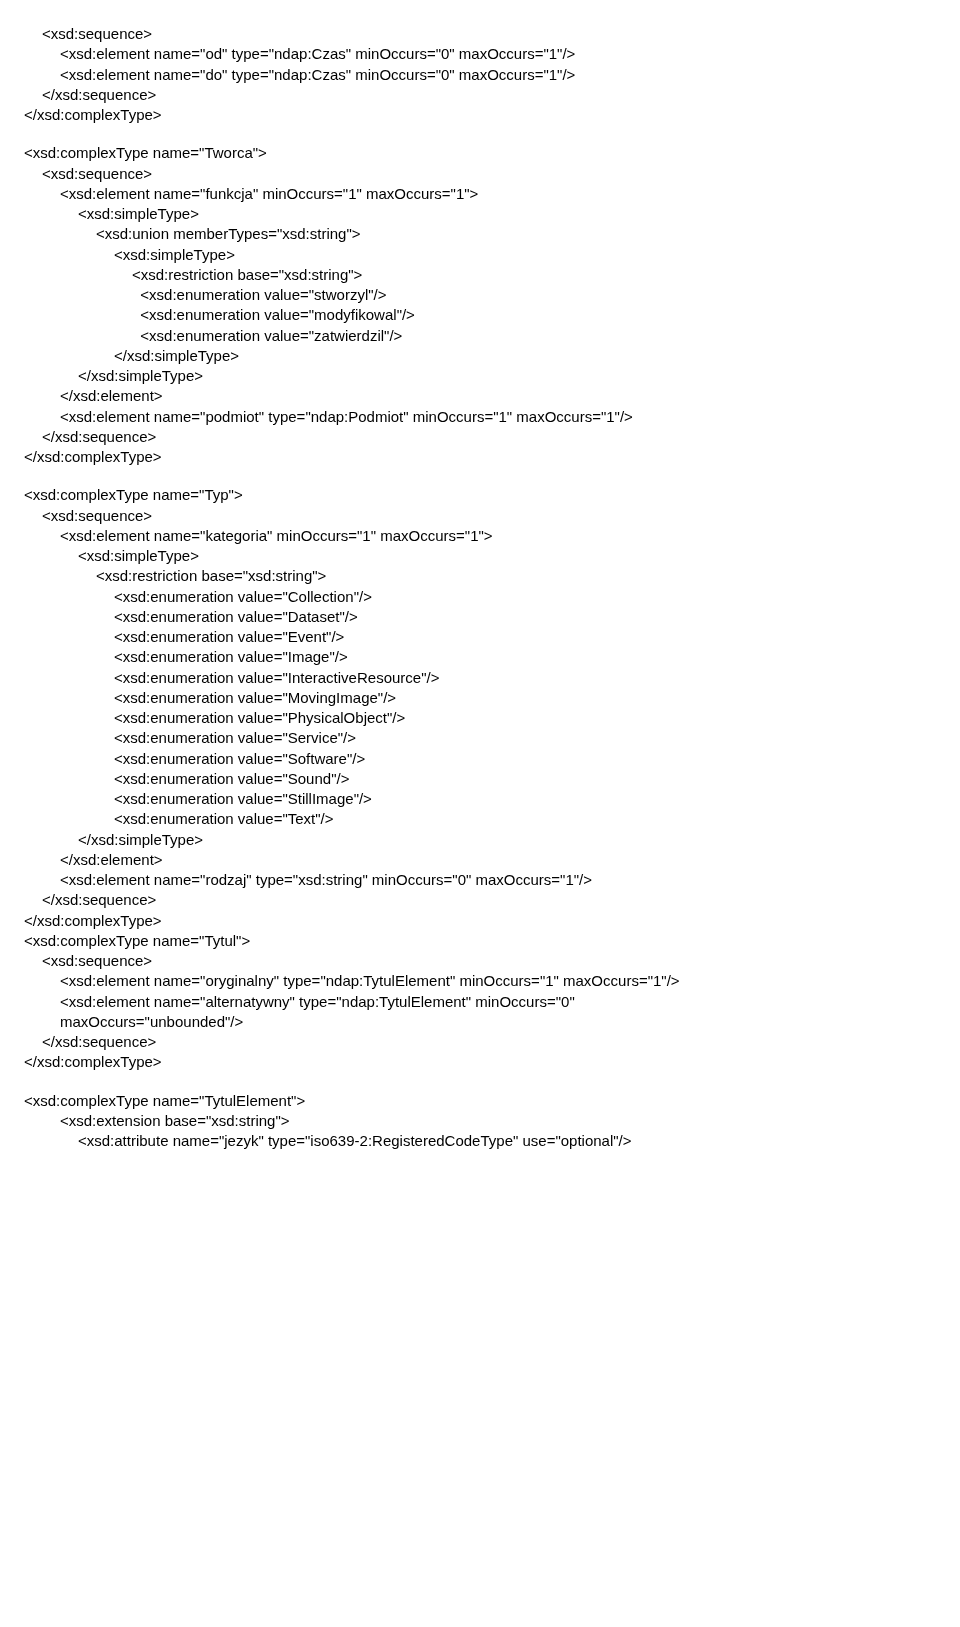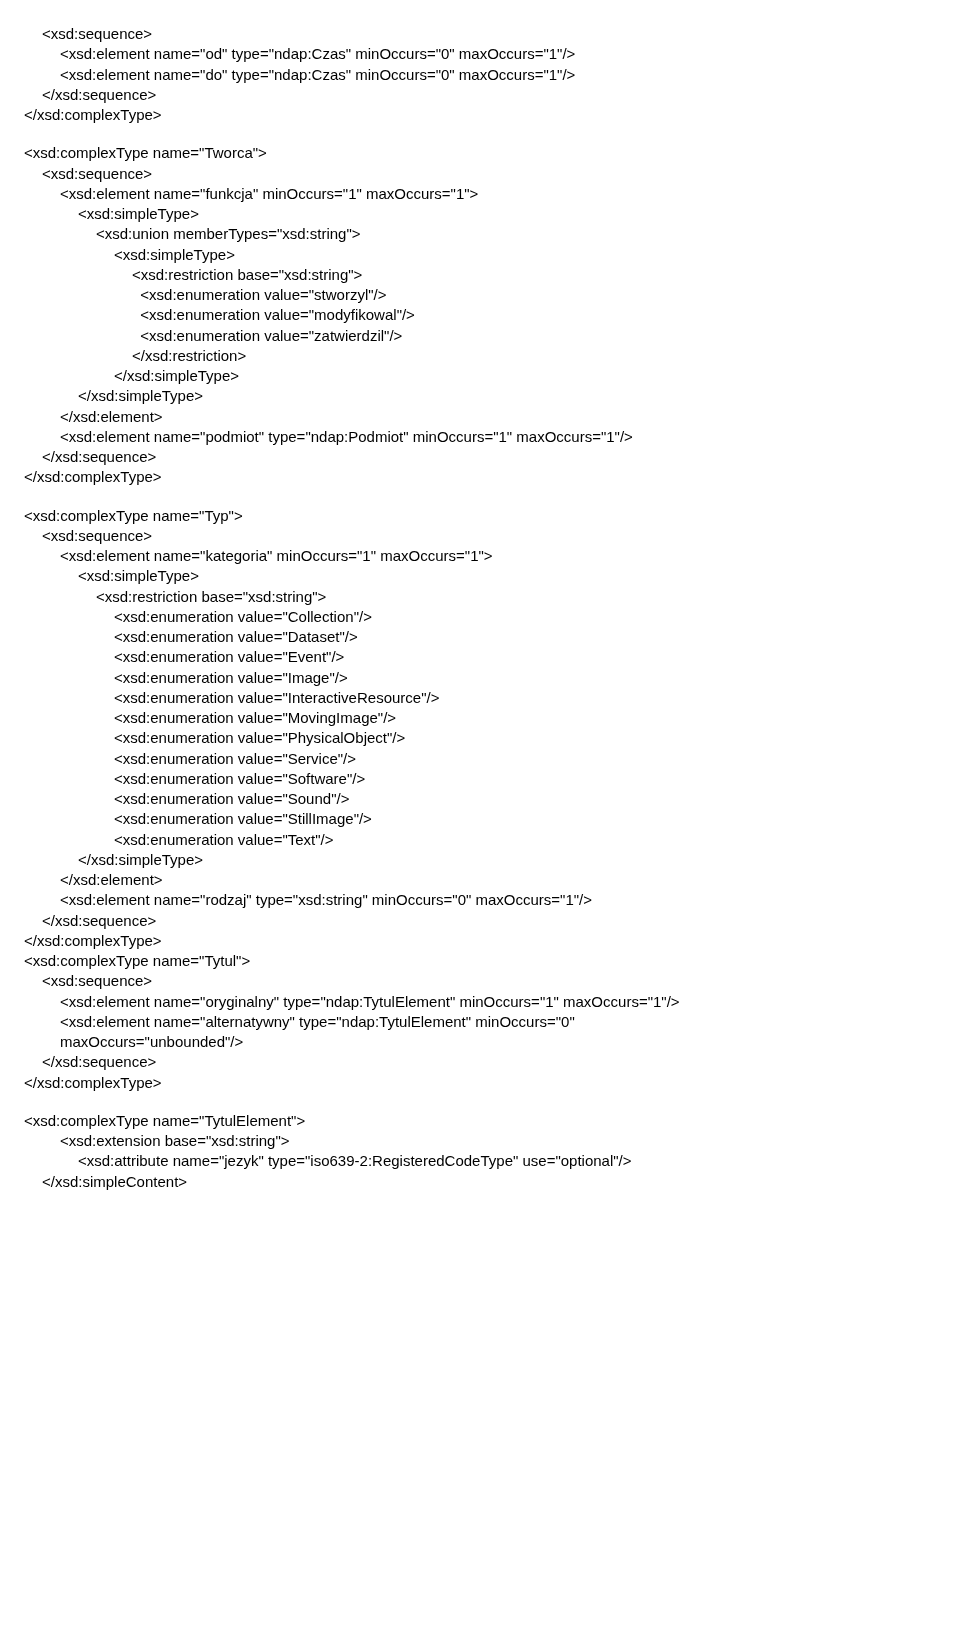--- a/index.html
+++ b/index.html
@@ -34,21 +34,20 @@
     <div class="line i0">&lt;xsd:complexType name="Tworca"&gt;</div>
     <div class="line i1">&lt;xsd:sequence&gt;</div>
     <div class="line i2">&lt;xsd:element name="funkcja" minOccurs="1" maxOccurs="1"&gt;</div>
     <div class="line i3">&lt;xsd:simpleType&gt;</div>
     <div class="line i4">&lt;xsd:union memberTypes="xsd:string"&gt;</div>
     <div class="line i5">&lt;xsd:simpleType&gt;</div>
     <div class="line i6">&lt;xsd:restriction base="xsd:string"&gt;</div>
     <div class="line i6">  &lt;xsd:enumeration value="stworzyl"/&gt;</div>
     <div class="line i6">  &lt;xsd:enumeration value="modyfikowal"/&gt;</div>
     <div class="line i6">  &lt;xsd:enumeration value="zatwierdzil"/&gt;</div>
-    <div class="line i6">&lt;/xsd:restriction&gt;</div>
     <div class="line i5">&lt;/xsd:simpleType&gt;</div>
     <div class="line i3">&lt;/xsd:simpleType&gt;</div>
     <div class="line i2">&lt;/xsd:element&gt;</div>
     <div class="line i2">&lt;xsd:element name="podmiot" type="ndap:Podmiot" minOccurs="1" maxOccurs="1"/&gt;</div>
     <div class="line i1">&lt;/xsd:sequence&gt;</div>
     <div class="line i0">&lt;/xsd:complexType&gt;</div>
     <div class="blank"></div>
     <div class="line i0">&lt;xsd:complexType name="Typ"&gt;</div>
     <div class="line i1">&lt;xsd:sequence&gt;</div>
     <div class="line i2">&lt;xsd:element name="kategoria" minOccurs="1" maxOccurs="1"&gt;</div>
@@ -75,14 +74,13 @@
     <div class="line i1">&lt;xsd:sequence&gt;</div>
     <div class="line i2">&lt;xsd:element name="oryginalny" type="ndap:TytulElement" minOccurs="1" maxOccurs="1"/&gt;</div>
     <div class="line i2">&lt;xsd:element name="alternatywny" type="ndap:TytulElement" minOccurs="0"</div>
     <div class="line i2">maxOccurs="unbounded"/&gt;</div>
     <div class="line i1">&lt;/xsd:sequence&gt;</div>
     <div class="line i0">&lt;/xsd:complexType&gt;</div>
     <div class="blank"></div>
     <div class="line i0">&lt;xsd:complexType name="TytulElement"&gt;</div>
     <div class="line i2">&lt;xsd:extension base="xsd:string"&gt;</div>
     <div class="line i3">&lt;xsd:attribute name="jezyk" type="iso639-2:RegisteredCodeType" use="optional"/&gt;</div>
-    <div class="line i1">&lt;/xsd:simpleContent&gt;</div>
   </div>
 
 </body></html>

